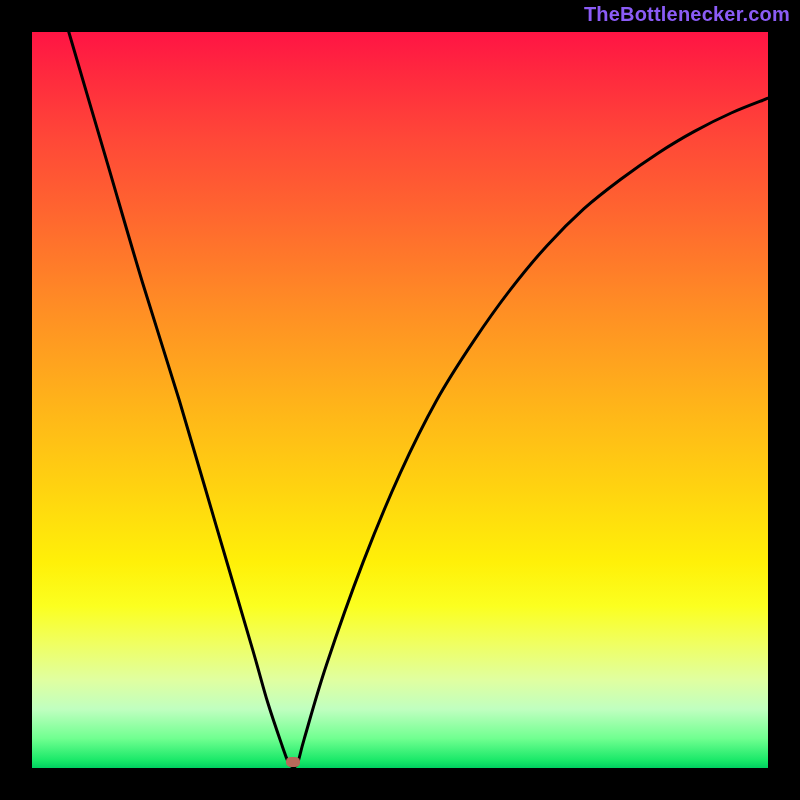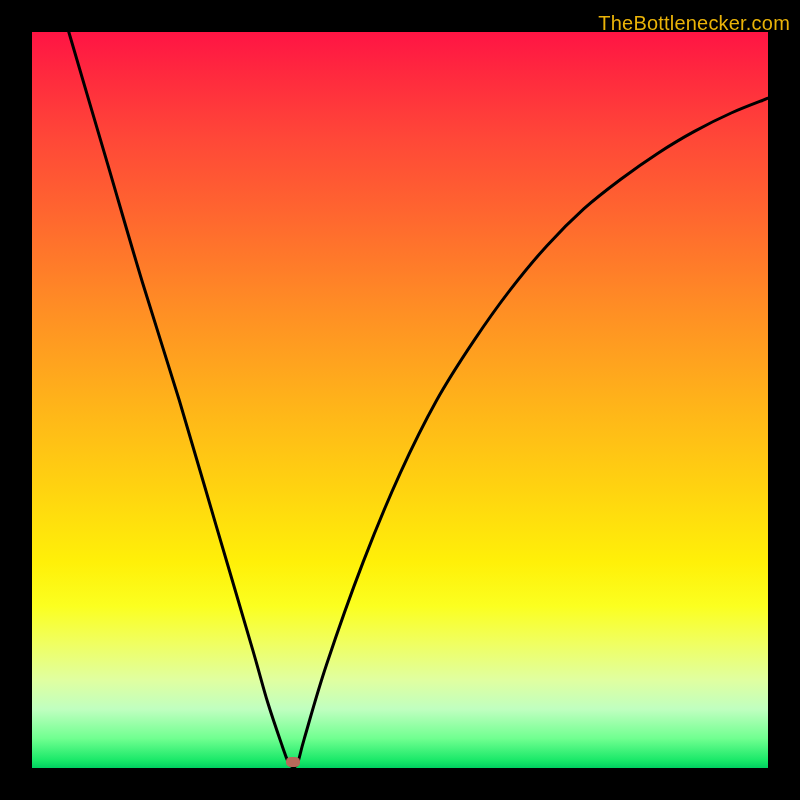--- a/index.html
+++ b/index.html
@@ -44,25 +44,25 @@
       #f0ff60 83%,
       #e0ffa0 88%,
       #c0ffc0 92%,
       #70ff90 96%,
       #18e868 99%,
       #00d060 100%
     );
   }
   .watermark {
     position: absolute;
-    top: 12px;
+    top: 3px;
     right: 10px;
-    color: #eab308;
+    color: #8b5cf6;
     font-size: 20px;
-    font-weight: 400;
+    font-weight: 700;
     letter-spacing: 0.2px;
     user-select: none;
   }
   svg.curve {
     position: absolute;
     inset: 0;
     width: 100%;
     height: 100%;
   }
   .marker {

